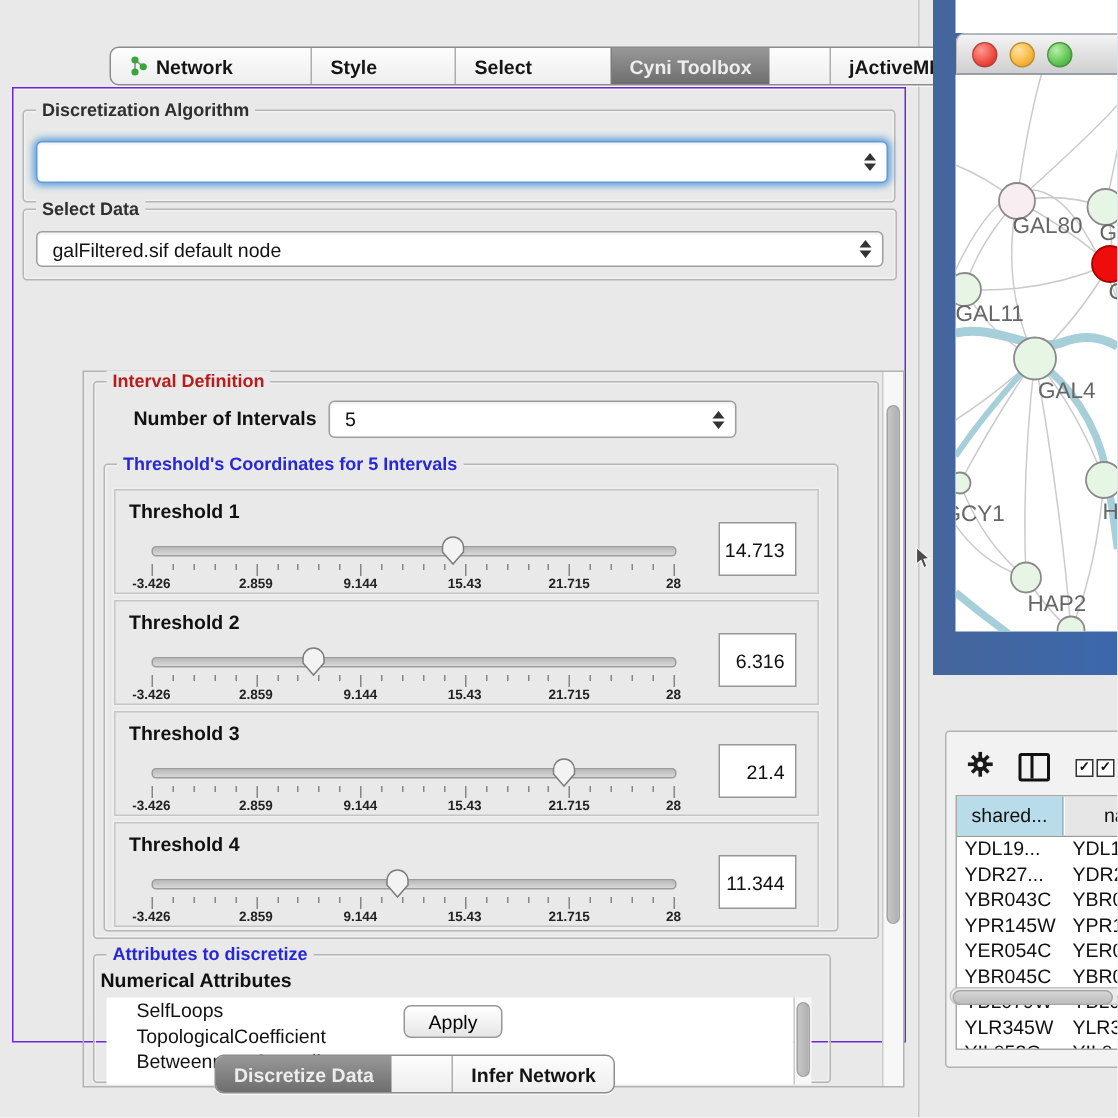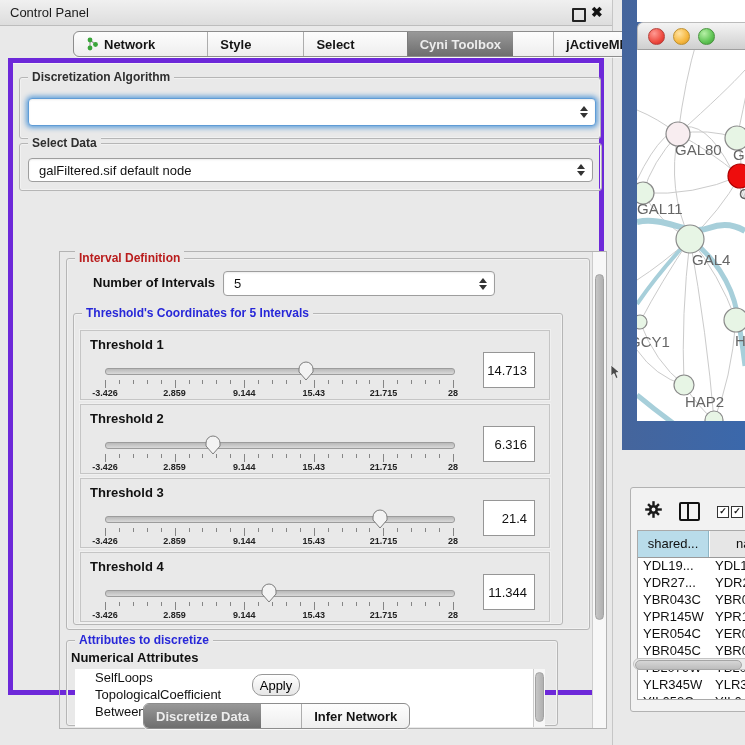--- a/index.html
+++ b/index.html
@@ -11,21 +11,21 @@
   .cp-titlebar{position:absolute;left:0;top:0;width:100%;height:25px;background:linear-gradient(#f0f0f0,#dddddd);border-bottom:1px solid #bdbdbd;}
   .cp-title{position:absolute;left:10px;top:5px;font-size:13px;color:#1b1b1b;}
   .float-btn{position:absolute;left:572px;top:8px;width:10px;height:10px;border:2px solid #222;border-radius:1px;}
   .close-btn{position:absolute;left:591px;top:4px;font-size:14px;font-weight:bold;color:#111;}
   
   .segs{position:absolute;display:flex;border:1px solid #8d8d8d;border-radius:6px;overflow:hidden;background:linear-gradient(#fdfdfd,#eeeeee);box-shadow:0 1px 0 rgba(255,255,255,.7);gap:40px;}
   .seg{display:flex;align-items:center;gap:5px;padding:0 12px;font-size:13px;font-weight:bold;color:#141414;height:24px;border-left:1px solid #adadad;white-space:nowrap;}
   .seg:first-child{border-left:none;}
   .seg.sel{background:linear-gradient(#989898,#6e6e6e);color:#ededed;border-left-color:#7c7c7c;}
   
-  .content{position:absolute;left:8px;top:58px;width:596px;height:637px;background:#e9e9e9;border:5px solid #6d28d9;box-shadow:inset 0 1px 0 #f4f4f4;box-sizing:border-box;}
+  .content{position:absolute;left:8px;top:58px;width:596px;height:637px;background:#e9e9e9;border:1px solid #6d28d9;box-shadow:inset 0 1px 0 #f4f4f4;box-sizing:border-box;}
   .grp{position:absolute;border:1px solid #b6b6b6;border-radius:3px;box-shadow:inset 0 0 0 1px #f1f1f1;box-sizing:border-box;}
   .gt{position:absolute;top:-8px;left:8px;background:#e9e9e9;padding:0 4px;font-size:12px;font-weight:bold;color:#2f2f2f;white-space:nowrap;}
   .gt.green{color:#b91c1c;}
   .gt.blue{color:#2727d8;}
   .combo{position:absolute;background:#fff;border:1px solid #9e9e9e;border-radius:4px;font-size:13px;display:flex;align-items:center;padding:0 10px;box-sizing:border-box;box-shadow:inset 0 1px 2px rgba(0,0,0,.08);}
   .ud{position:absolute;right:7px;top:50%;transform:translateY(-50%);display:flex;flex-direction:column;gap:2px;}
   .ud i{display:block;width:0;height:0;border-left:4px solid transparent;border-right:4px solid transparent;}
   .ud .u{border-bottom:5px solid #333;}
   .ud .d{border-top:5px solid #333;}
   .focusring{box-shadow:0 0 5px 2px rgba(92,157,217,.95), inset 0 1px 2px rgba(0,0,0,.08);border:1px solid #5f9cd6;}
@@ -73,25 +73,20 @@
   .hsb{position:absolute;left:2px;top:170px;width:132px;height:12px;background:#ebebeb;border:1px solid #c4c4c4;border-radius:7px;box-sizing:border-box;}
   .hsb .hthumb{position:absolute;left:1px;top:1px;width:105px;height:8px;background:linear-gradient(#d6d6d6,#bdbdbd);border:1px solid #a5a5a5;border-radius:5px;}
   .cursor{position:absolute;left:610px;top:364px;z-index:60;}
 </style>
 </head>
 <body>
 
 <div class="screen">
 
   <div class="cpanel">
-    <div class="cp-titlebar">
-      <span class="cp-title">Control Panel</span>
-      <span class="float-btn"></span>
-      <span class="close-btn">✖</span>
-    </div>
 
     <div class="segs" id="top-tabs" style="left:73px;top:31px;">
         <div class="seg">
           <svg width="13" height="14" viewBox="0 0 13 14">
             <line x1="4" y1="3" x2="9" y2="7" stroke="#9a9a9a" stroke-width="1.2"></line>
             <line x1="4" y1="3" x2="4" y2="11" stroke="#9a9a9a" stroke-width="1.2"></line>
             <circle cx="4" cy="3" r="2.4" fill="#3aa53a"></circle>
             <circle cx="9.5" cy="7.5" r="2.4" fill="#3aa53a"></circle>
             <circle cx="4" cy="11" r="2.4" fill="#3aa53a"></circle>
           </svg>
@@ -333,21 +328,21 @@
           <div class="vsb" style="left:466px;top:28px;height:58px;width:12px;">
             <span class="vthumb" style="top:3px;height:50px;left:1px;"></span>
           </div>
         </div>
 
         <div class="vsb">
           <span class="vthumb" style="top:22px;height:346px;"></span>
         </div>
       </div>
 
-      <button class="btn" style="left:239px;top:611px;width:48px;height:22px;border-radius:10px;">Apply</button>
+      <button class="btn" style="left:260px;top:611px;width:66px;height:22px;">Apply</button>
     </div>
 
     <div class="segs" id="bottom-tabs" style="left:143px;top:703px;">
         <div class="seg sel">
           <span>Discretize Data</span>
         </div>
         <div class="seg">
           <span>Infer Network</span>
         </div>
       </div>

